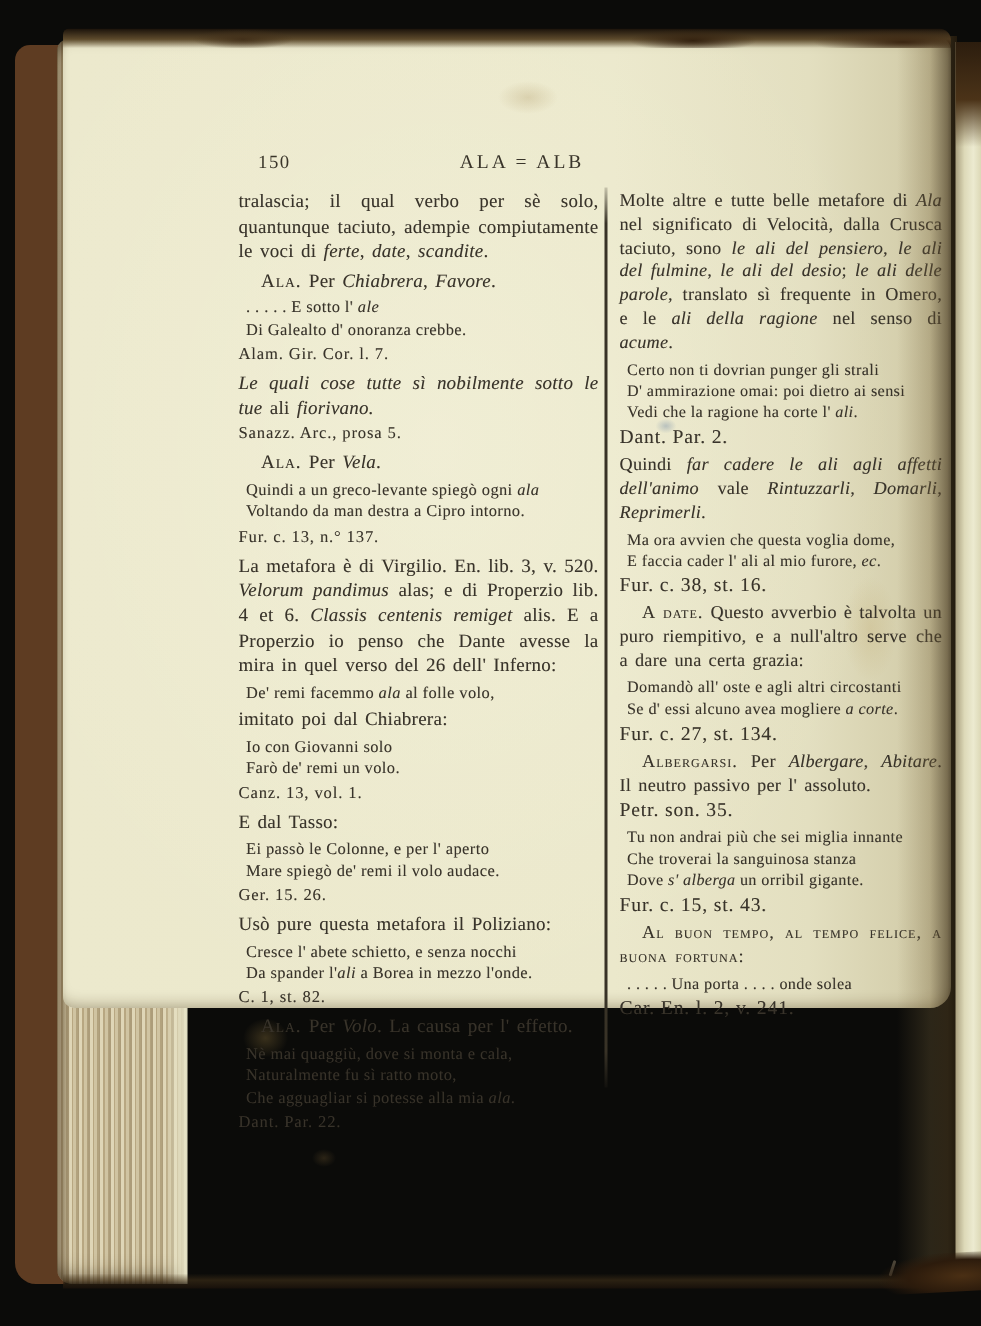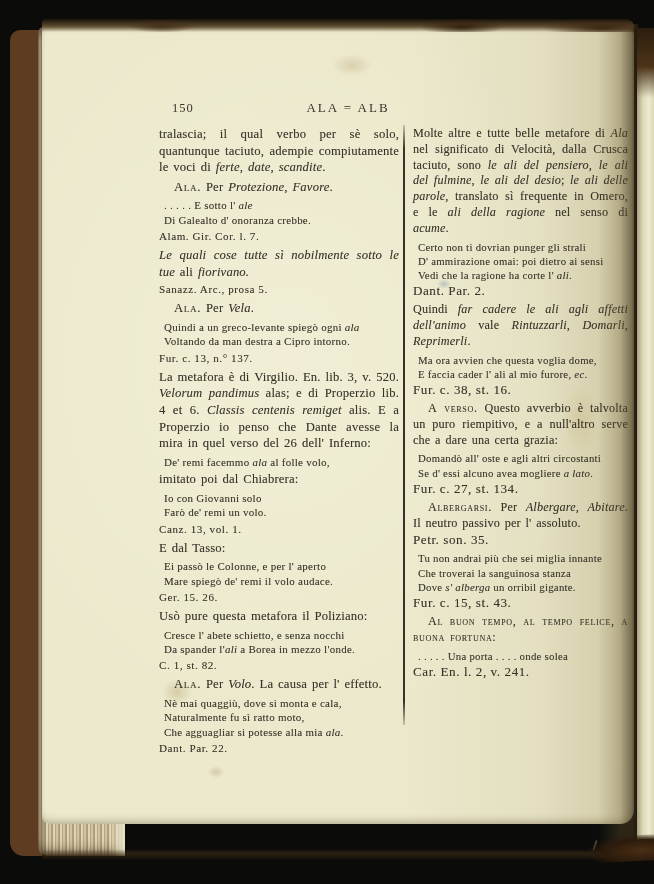--- a/index.html
+++ b/index.html
@@ -26,21 +26,21 @@
         rgba(176,158,120,.75) 3px 4px, rgba(208,196,162,.9) 4px 6px,
         rgba(160,142,105,.6) 6px 7px),
       #cdc19d;
     box-shadow: inset 0 10px 12px -8px rgba(40,26,10,.8), inset 0 -12px 14px -9px rgba(40,26,10,.7);}
   .fore-edge::after{content:"";position:absolute;right:-1px;top:0;width:16px;height:100%;
     background:linear-gradient(90deg,rgba(234,231,202,0),#eae7ca);}
   
   .torn1{position:absolute;left:52px;top:66px;width:26px;height:54px;background:#ddd6bc;border-radius:60% 30% 50% 40%;transform:rotate(18deg);box-shadow:1px 2px 3px rgba(30,20,8,.6);}
   .torn2{position:absolute;left:68px;top:60px;width:30px;height:30px;background:#cfc6a6;border-radius:40% 60% 30% 55%;transform:rotate(-14deg);}
   
-  .page{position:absolute;left:42px;top:24px;width:592px;height:800px;border-radius:4px 10px 14px 8px;
+  .page{position:absolute;left:42px;top:24px;width:592px;height:648px;border-radius:4px 10px 14px 8px;
     background:
       radial-gradient(420px 520px at 42% 42%, rgba(255,255,240,.25), rgba(0,0,0,0) 75%),
       linear-gradient(90deg,#ece9cd 0%,#ebe8cb 62%,#e3dfc0 84%,#d3cdaa 96%,#c6bf9c 100%);
     box-shadow: inset 0 7px 9px -6px rgba(60,40,10,.55), inset 0 -8px 10px -7px rgba(60,40,10,.4);}
   .stain{position:absolute;border-radius:50%;pointer-events:none;}
   .stain.s1{left:120px;top:655px;width:30px;height:26px;background:radial-gradient(closest-side,rgba(164,134,70,.30),rgba(164,134,70,0));}
   .stain.s2{left:290px;top:30px;width:40px;height:22px;background:radial-gradient(closest-side,rgba(150,120,60,.22),rgba(150,120,60,0));}
   .stain.s3{left:520px;top:360px;width:36px;height:70px;background:radial-gradient(closest-side,rgba(180,150,80,.20),rgba(180,150,80,0));}
   .stain.s4{left:166px;top:742px;width:16px;height:12px;background:radial-gradient(closest-side,rgba(140,110,60,.25),rgba(140,110,60,0));}
   .stain.s5{left:395px;top:255px;width:14px;height:10px;background:radial-gradient(closest-side,rgba(90,120,160,.35),rgba(90,120,160,0));}
@@ -99,21 +99,21 @@
     <div class="stain s3"></div>
     <div class="stain s4"></div>
     <div class="stain s5"></div>
 
     <div class="pageno">150</div>
     <div class="runhead">ALA = ALB</div>
 
     <div class="col-divider"></div>
     <div class="column col-left">
         <div class="blk body"><span>tralascia; il qual verbo per sè solo, quantunque taciuto, adempie compiutamente le voci di </span><span class="it">ferte</span><span>, </span><span class="it">date</span><span>, </span><span class="it">scandite</span><span>.</span></div>
-        <div class="blk entry"><span class="sc">Ala.</span><span> Per </span><span class="it">Protezione</span><span>, </span><span class="it">Favore</span><span>.</span></div>
+        <div class="blk entry"><span class="sc">Ala.</span><span> Per </span><span class="it">Chiabrera</span><span>, </span><span class="it">Favore</span><span>.</span></div>
         <div class="blk quote">
           <div class="qline"><span>. . . . . E sotto l' </span><span class="it">ale</span></div>
           <div class="qline"><span>Di Galealto d' onoranza crebbe.</span></div>
         </div>
         <div class="blk citation"><span>Alam. Gir. Cor. l. 7.</span></div>
         <div class="blk body"><span class="it">Le quali cose tutte sì nobilmente sotto le tue </span><span>ali</span><span class="it"> fiorivano.</span></div>
         <div class="blk citation"><span>Sanazz. Arc., prosa 5.</span></div>
         <div class="blk entry"><span class="sc">Ala.</span><span> Per </span><span class="it">Vela</span><span>.</span></div>
         <div class="blk quote">
           <div class="qline"><span>Quindi a un greco-levante spiegò ogni </span><span class="it">ala</span></div>
@@ -157,24 +157,24 @@
           <div class="qline"><span>D' ammirazione omai: poi dietro ai sensi</span></div>
           <div class="qline"><span>Vedi che la ragione ha corte l' </span><span class="it">ali</span><span>.</span></div>
         </div>
         <div class="blk citation"><span>Dant. Par. 2.</span></div>
         <div class="blk body"><span>Quindi </span><span class="it">far cadere le ali agli affetti dell'animo</span><span> vale </span><span class="it">Rintuzzarli</span><span>, </span><span class="it">Domarli</span><span>, </span><span class="it">Reprimerli</span><span>.</span></div>
         <div class="blk quote">
           <div class="qline"><span>Ma ora avvien che questa voglia dome,</span></div>
           <div class="qline"><span>E faccia cader l' ali al mio furore, </span><span class="it">ec</span><span>.</span></div>
         </div>
         <div class="blk citation"><span>Fur. c. 38, st. 16.</span></div>
-        <div class="blk entry"><span class="sc">A verso.</span><span> Questo avverbio è talvolta un puro riempitivo, e a null'altro serve che a dare una certa grazia:</span></div>
+        <div class="blk entry"><span class="sc">A date.</span><span> Questo avverbio è talvolta un puro riempitivo, e a null'altro serve che a dare una certa grazia:</span></div>
         <div class="blk quote">
           <div class="qline"><span>Domandò all' oste e agli altri circostanti</span></div>
-          <div class="qline"><span>Se d' essi alcuno avea mogliere </span><span class="it">a lato</span><span>.</span></div>
+          <div class="qline"><span>Se d' essi alcuno avea mogliere </span><span class="it">a corte</span><span>.</span></div>
         </div>
         <div class="blk citation"><span>Fur. c. 27, st. 134.</span></div>
         <div class="blk entry"><span class="sc">Albergarsi.</span><span> Per </span><span class="it">Albergare</span><span>, </span><span class="it">Abitare</span><span>. Il neutro passivo per l' assoluto.</span></div>
         <div class="blk citation"><span>Petr. son. 35.</span></div>
         <div class="blk quote">
           <div class="qline"><span>Tu non andrai più che sei miglia innante</span></div>
           <div class="qline"><span>Che troverai la sanguinosa stanza</span></div>
           <div class="qline"><span>Dove </span><span class="it">s' alberga</span><span> un orribil gigante.</span></div>
         </div>
         <div class="blk citation"><span>Fur. c. 15, st. 43.</span></div>

